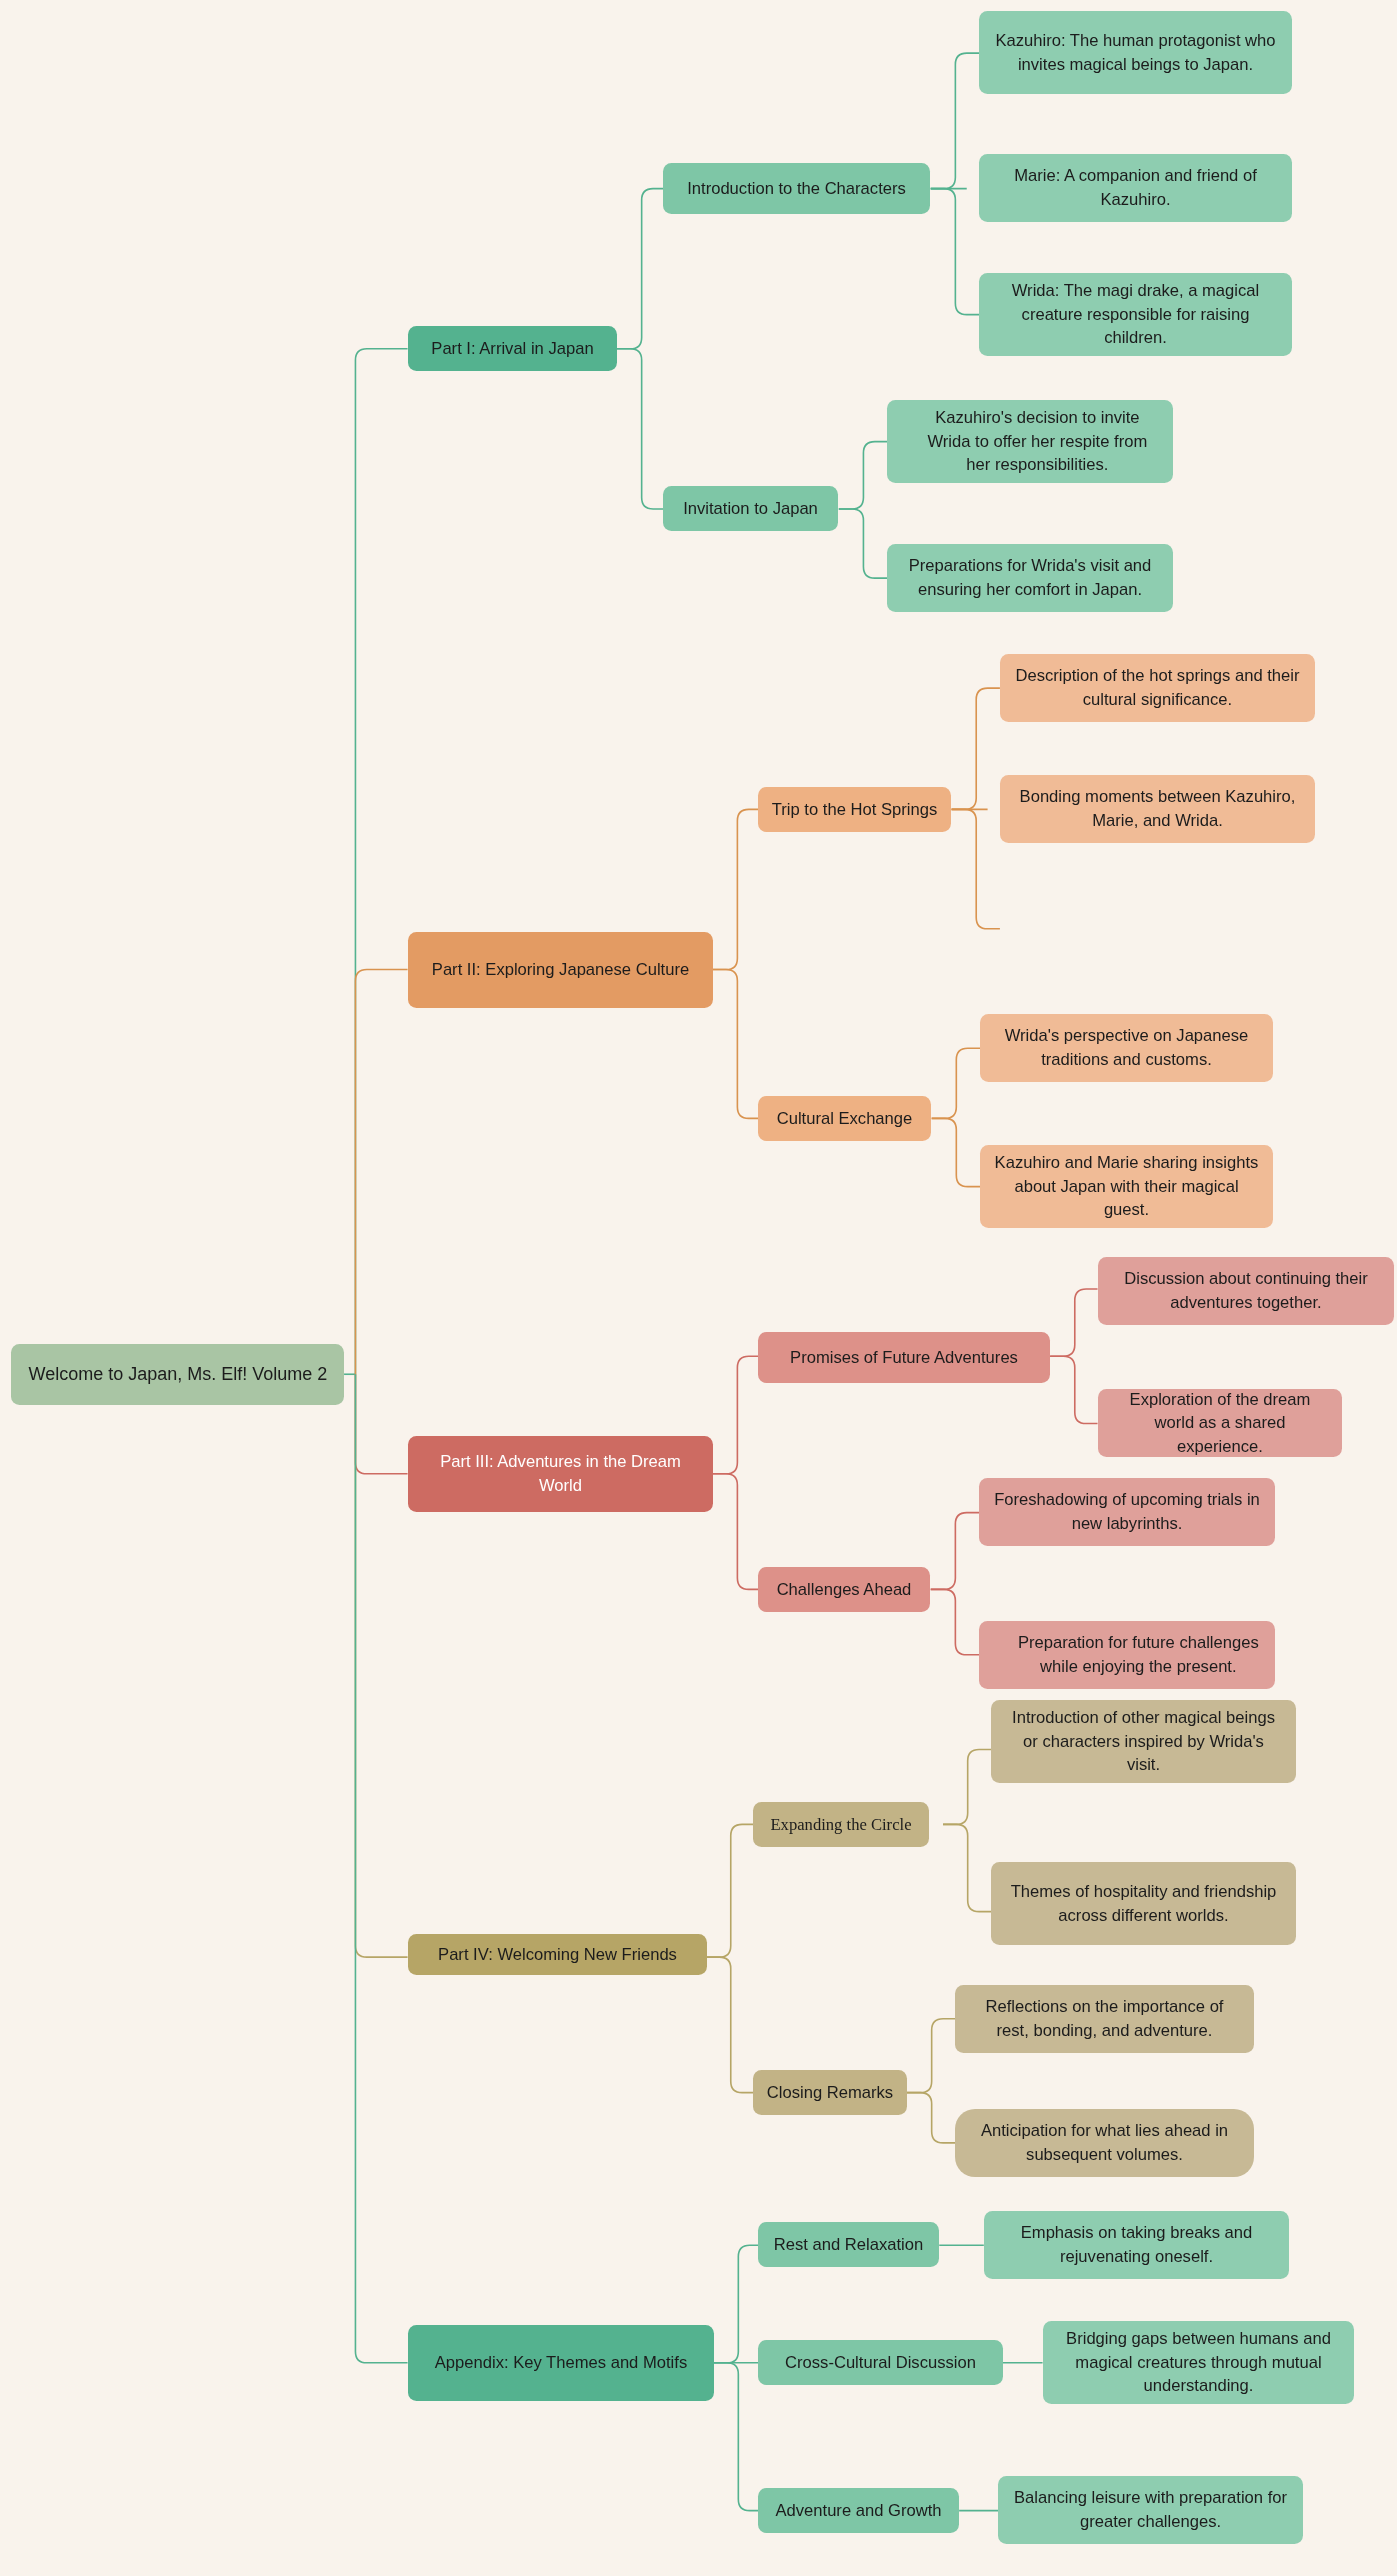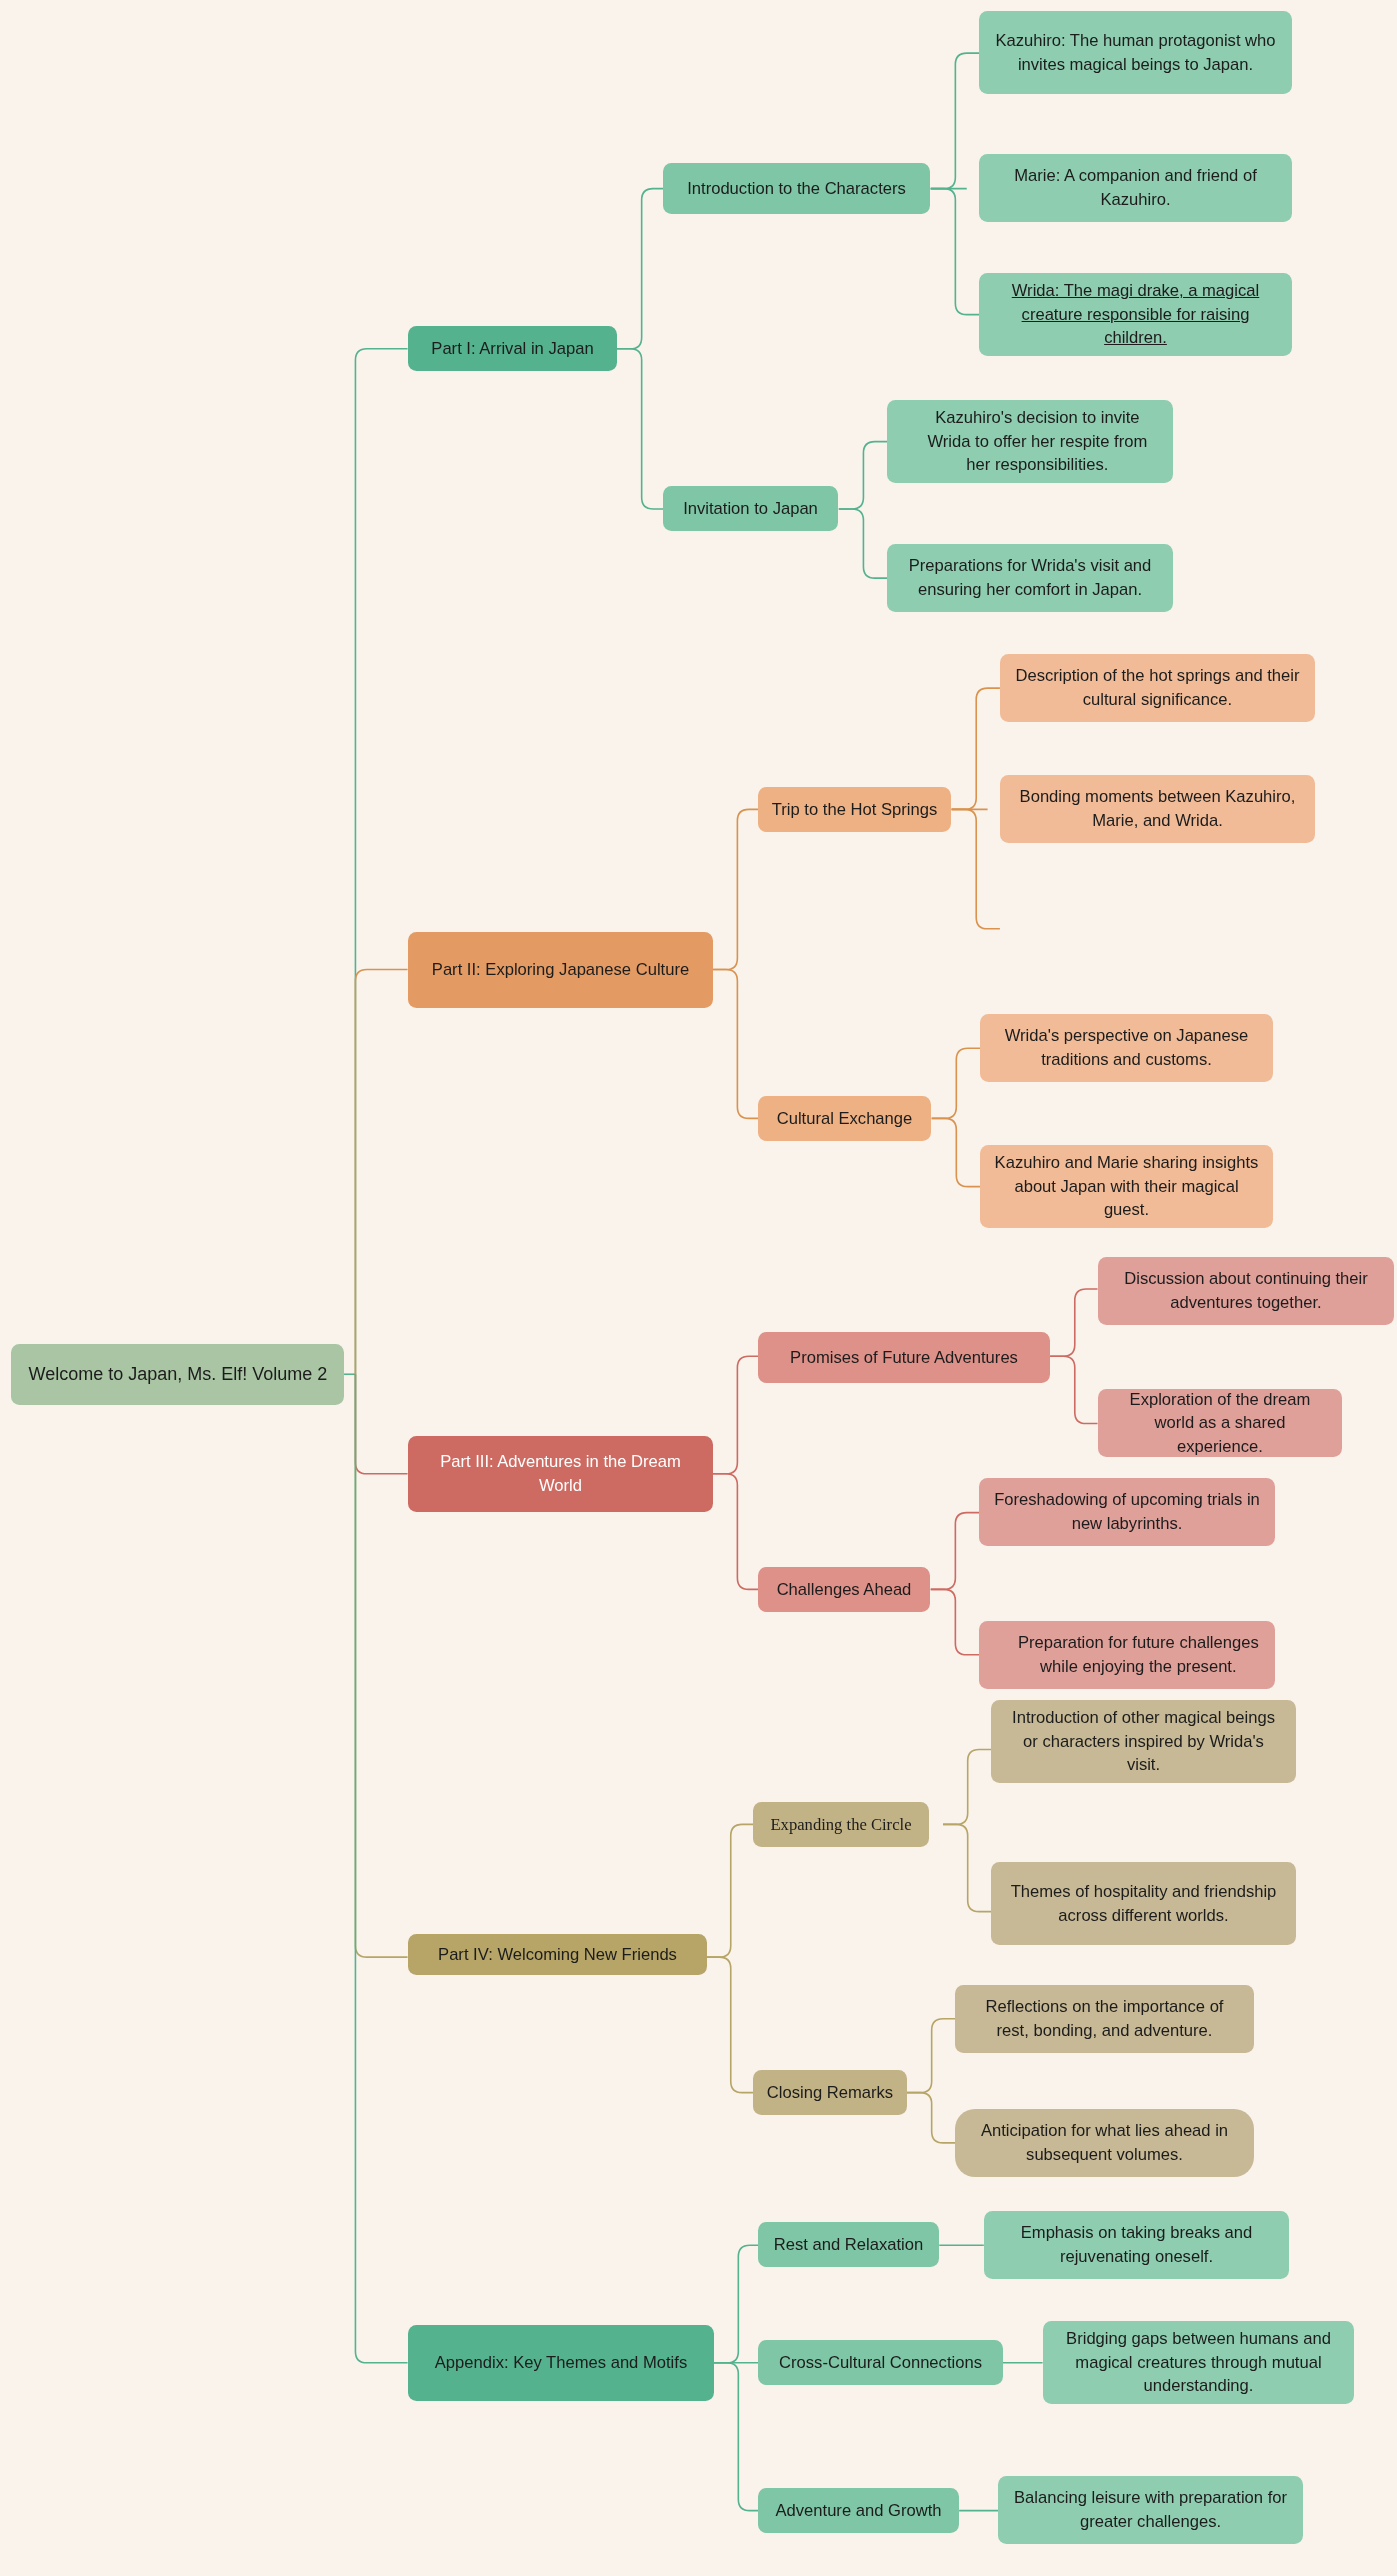--- a/index.html
+++ b/index.html
@@ -120,21 +120,21 @@
 
   <div class="node lvl2-green" style="left:663px; top:163px; width:267px; height:51px;">
     <span>Introduction to the Characters</span>
   </div>
   <div class="node lvl3-green" style="left:979px; top:11.4px; width:313px; height:83px;">
     <span>Kazuhiro: The human protagonist who invites magical beings to Japan.</span>
   </div>
   <div class="node lvl3-green" style="left:979px; top:154px; width:313px; height:68px;">
     <span>Marie: A companion and friend of Kazuhiro.</span>
   </div>
-  <div class="node lvl3-green" style="left:979px; top:273px; width:313px; height:83px;text-decoration:underline;">
+  <div class="node lvl3-green" style="left:979px; top:273px; width:313px; height:83px;">
     <span>Wrida: The magi drake, a magical creature responsible for raising children.</span>
   </div>
 
   <div class="node lvl2-green" style="left:663px; top:486px; width:175px; height:45px;">
     <span>Invitation to Japan</span>
   </div>
   <div class="node lvl3-green" style="left:887px; top:400px; width:286px; height:83px;padding-left:28px;">
     <span>Kazuhiro's decision to invite Wrida to offer her respite from her responsibilities.</span>
   </div>
   <div class="node lvl3-green" style="left:887px; top:544px; width:286px; height:68px;">
@@ -218,21 +218,21 @@
   </div>
 
   <div class="node lvl2-green" style="left:758px; top:2222px; width:181px; height:45px;">
     <span>Rest and Relaxation</span>
   </div>
   <div class="node lvl3-green" style="left:984px; top:2211px; width:305px; height:68px;">
     <span>Emphasis on taking breaks and rejuvenating oneself.</span>
   </div>
 
   <div class="node lvl2-green" style="left:758px; top:2340px; width:245px; height:45px;">
-    <span>Cross-Cultural Connections</span>
+    <span>Cross-Cultural Discussion</span>
   </div>
   <div class="node lvl3-green" style="left:1043px; top:2321px; width:311px; height:83px;">
     <span>Bridging gaps between humans and magical creatures through mutual understanding.</span>
   </div>
 
   <div class="node lvl2-green" style="left:758px; top:2488px; width:201px; height:45px;">
     <span>Adventure and Growth</span>
   </div>
   <div class="node lvl3-green" style="left:998px; top:2476px; width:305px; height:68px;">
     <span>Balancing leisure with preparation for greater challenges.</span>

